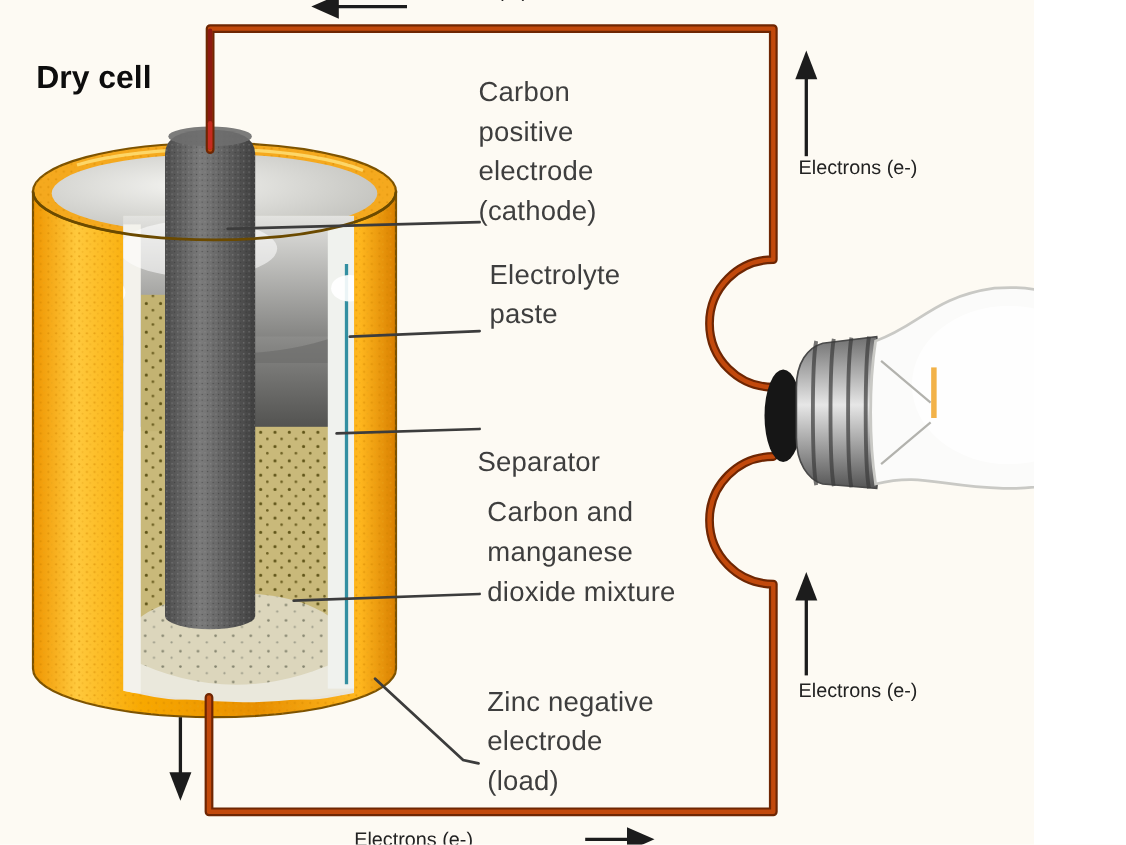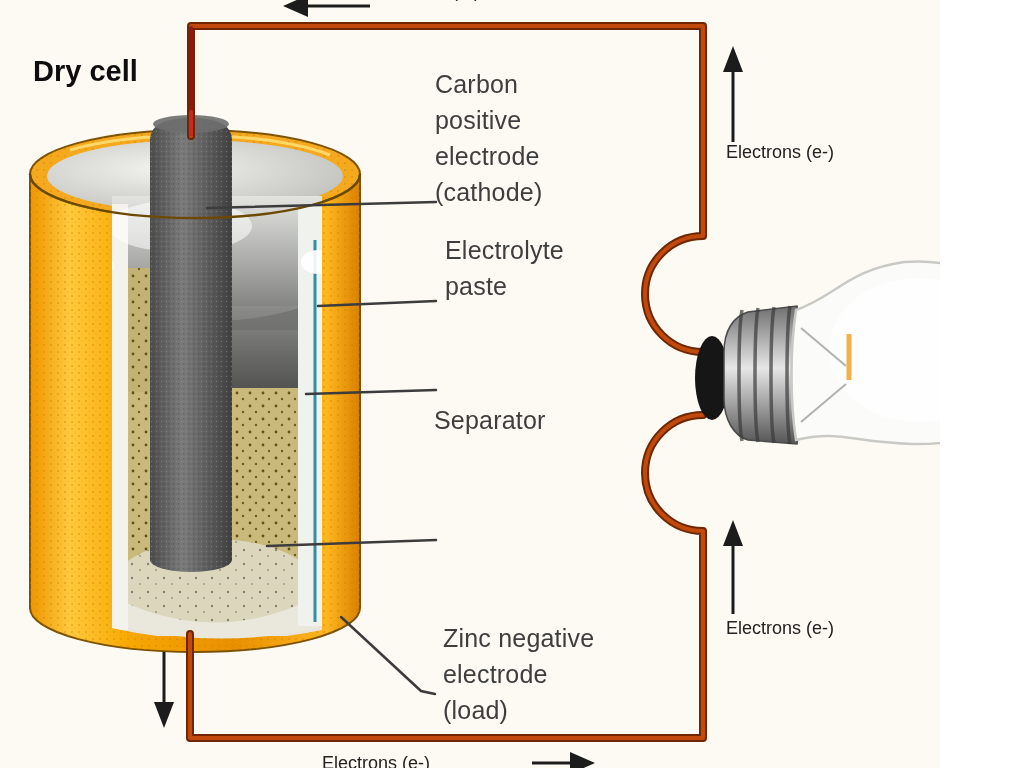--- a/index.html
+++ b/index.html
@@ -224,20 +224,25 @@
 
   <div class="txt part-label" style="left:445px;top:232px;">
     <div>Electrolyte</div>
     <div>paste</div>
   </div>
 
   <div class="txt part-label" style="left:434px;top:370px;margin-top:32px;">
     <div>Separator</div>
   </div>
 
+  <div class="txt part-label" style="left:443px;top:448px;">
+    <div>Carbon and</div>
+    <div>manganese</div>
+    <div>dioxide mixture</div>
+  </div>
 
   <div class="txt part-label" style="left:443px;top:596px;margin-top:24px;">
     <div>Zinc negative</div>
     <div>electrode</div>
     <div>(load)</div>
   </div>
 
   <div class="txt electron-label" style="left:372px;top:-19px;">Electrons (e-)</div>
 
   <div class="txt electron-label" style="left:726px;top:142px;">Electrons (e-)</div>

